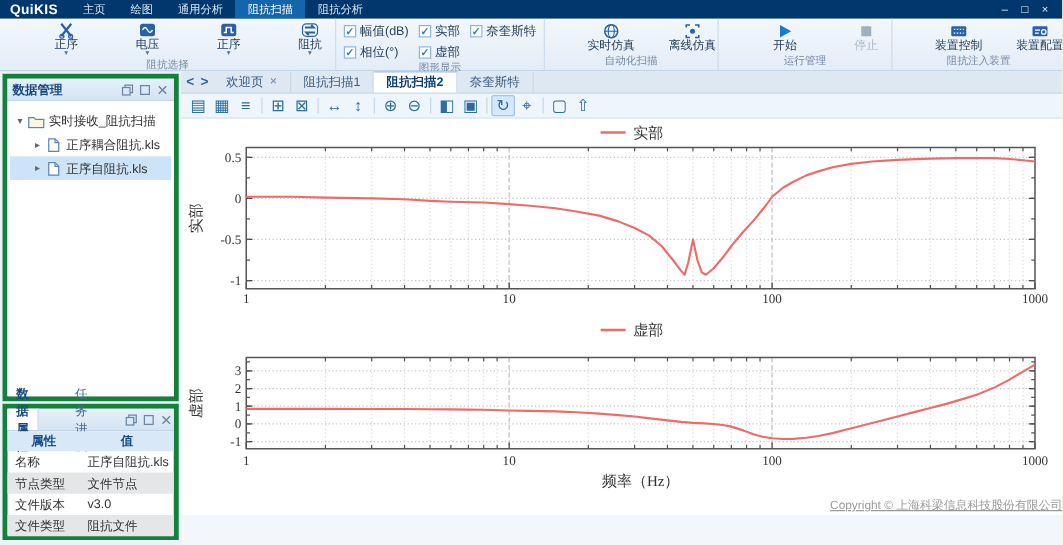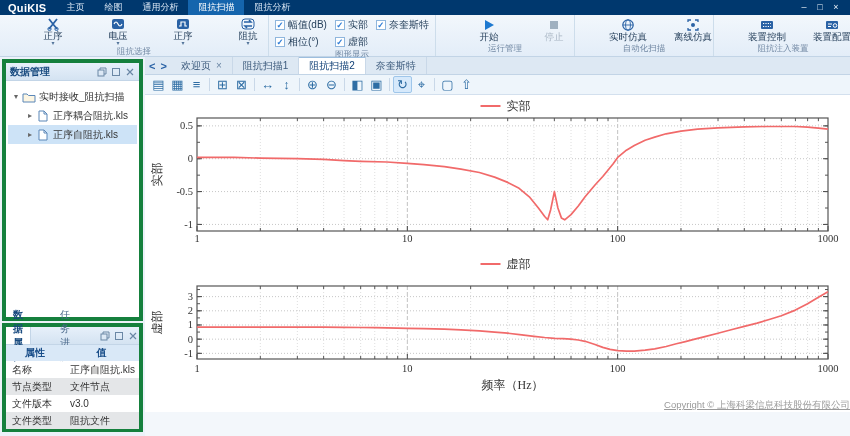--- a/index.html
+++ b/index.html
@@ -60,21 +60,21 @@
   table.props tr.alt td { background:#e4e6e8; }
   table.props th:first-child, table.props td:first-child { width:58px; }
 
   
   .content { position:absolute; left:145px; top:57px; width:705px; height:379px; background:#f3f7fb; }
   .tabbar { height:18px; background:#dde8f3; border-bottom:1px solid #c2d4e6; display:flex; align-items:stretch; }
   .navarrows { display:flex; align-items:center; padding:0 4px; gap:5px; }
   .navarrow { color:#2a62a5; font-weight:bold; font-size:11px; line-height:16px; }
   .tab { display:flex; align-items:center; font-size:10px; color:#3c5a7c; padding:0 10px;
     border-right:1px solid #c9d8e8; gap:5px; }
-  .tab.active { background:#fff; color:#0f3f75; font-weight:normal; border-top:1px solid #9dbede; }
+  .tab.active { background:#fff; color:#0f3f75; font-weight:bold; border-top:1px solid #9dbede; }
   .tabclose { color:#6b87a5; font-size:10px; }
   .charttoolbar { height:20px; background:#eef5fb; border-bottom:1px solid #d3e0ee;
     display:flex; align-items:center; padding:0 4px; }
   .tbi { width:19px; height:17px; display:flex; align-items:center; justify-content:center;
     font-size:13px; color:#2e6da4; border:1px solid transparent; }
   .tbi.active { background:#d6e9fb; border:1px solid #9fc6ea; border-radius:2px; }
   .tbsep { width:1px; height:13px; background:#c9d8e8; margin:0 3px; }
   .chartarea { position:relative; width:705px; height:317px; background:#fff; }
   .footer { position:absolute; left:-145px; top:338px; width:850px; height:22px;
     text-align:right; font-size:9.5px; color:#9a9a9a; line-height:20px; pointer-events:none;text-decoration:underline; }
@@ -179,59 +179,59 @@
             </div>
           </div>
         </div>
         <div class="rlabel">图形显示</div>
       </div>
       <div class="rgroup">
         <div class="rbody">
           <div class="rbtn">
             <span class="ric">
               <svg width="14" height="14">
-                <path d="M3 2 L12 7 L3 12 Z" fill="#1e79d0"></path>
-              </svg>
-            </span>
-            <span class="rtx">开始</span>
-          </div>
-          <div class="rbtn disabled">
-            <span class="ric">
-              <svg width="14" height="14">
-                <rect x="3" y="3" width="8" height="8" fill="#9fb0c0"></rect>
-              </svg>
-            </span>
-            <span class="rtx">停止</span>
-          </div>
-        </div>
-        <div class="rlabel">运行管理</div>
-      </div>
-      <div class="rgroup">
-        <div class="rbody">
-          <div class="rbtn">
-            <span class="ric">
-              <svg width="14" height="14">
                 <circle cx="7" cy="7" r="5.2" fill="none" stroke="#2a62a5" stroke-width="1.2"></circle>
                 <ellipse cx="7" cy="7" rx="2.4" ry="5.2" fill="none" stroke="#2a62a5" stroke-width=".9"></ellipse>
                 <path d="M1.8 7 h10.4" stroke="#2a62a5" stroke-width=".9"></path>
               </svg>
             </span>
             <span class="rtx">实时仿真</span>
           </div>
           <div class="rbtn">
             <span class="ric">
               <svg width="14" height="14">
                 <path d="M2 4 V2 h3 M12 4 V2 H9 M2 10 v2 h3 M12 10 v2 H9" stroke="#2a62a5" stroke-width="1.3" fill="none"></path>
                 <circle cx="7" cy="7" r="2" fill="#2a62a5"></circle>
               </svg>
             </span>
             <span class="rtx">离线仿真</span>
           </div>
         </div>
         <div class="rlabel">自动化扫描</div>
+      </div>
+      <div class="rgroup">
+        <div class="rbody">
+          <div class="rbtn">
+            <span class="ric">
+              <svg width="14" height="14">
+                <path d="M3 2 L12 7 L3 12 Z" fill="#1e79d0"></path>
+              </svg>
+            </span>
+            <span class="rtx">开始</span>
+          </div>
+          <div class="rbtn disabled">
+            <span class="ric">
+              <svg width="14" height="14">
+                <rect x="3" y="3" width="8" height="8" fill="#9fb0c0"></rect>
+              </svg>
+            </span>
+            <span class="rtx">停止</span>
+          </div>
+        </div>
+        <div class="rlabel">运行管理</div>
       </div>
       <div class="rgroup">
         <div class="rbody">
           <div class="rbtn">
             <span class="ric">
               <svg width="14" height="14">
                 <rect x="1" y="3" width="12" height="8" rx="1" fill="#2a62a5"></rect>
                 <path d="M3 5.5 h8 M3 8.5 h8" stroke="#fff" stroke-width="1" stroke-dasharray="1.2,1.2"></path>
               </svg>
             </span>

